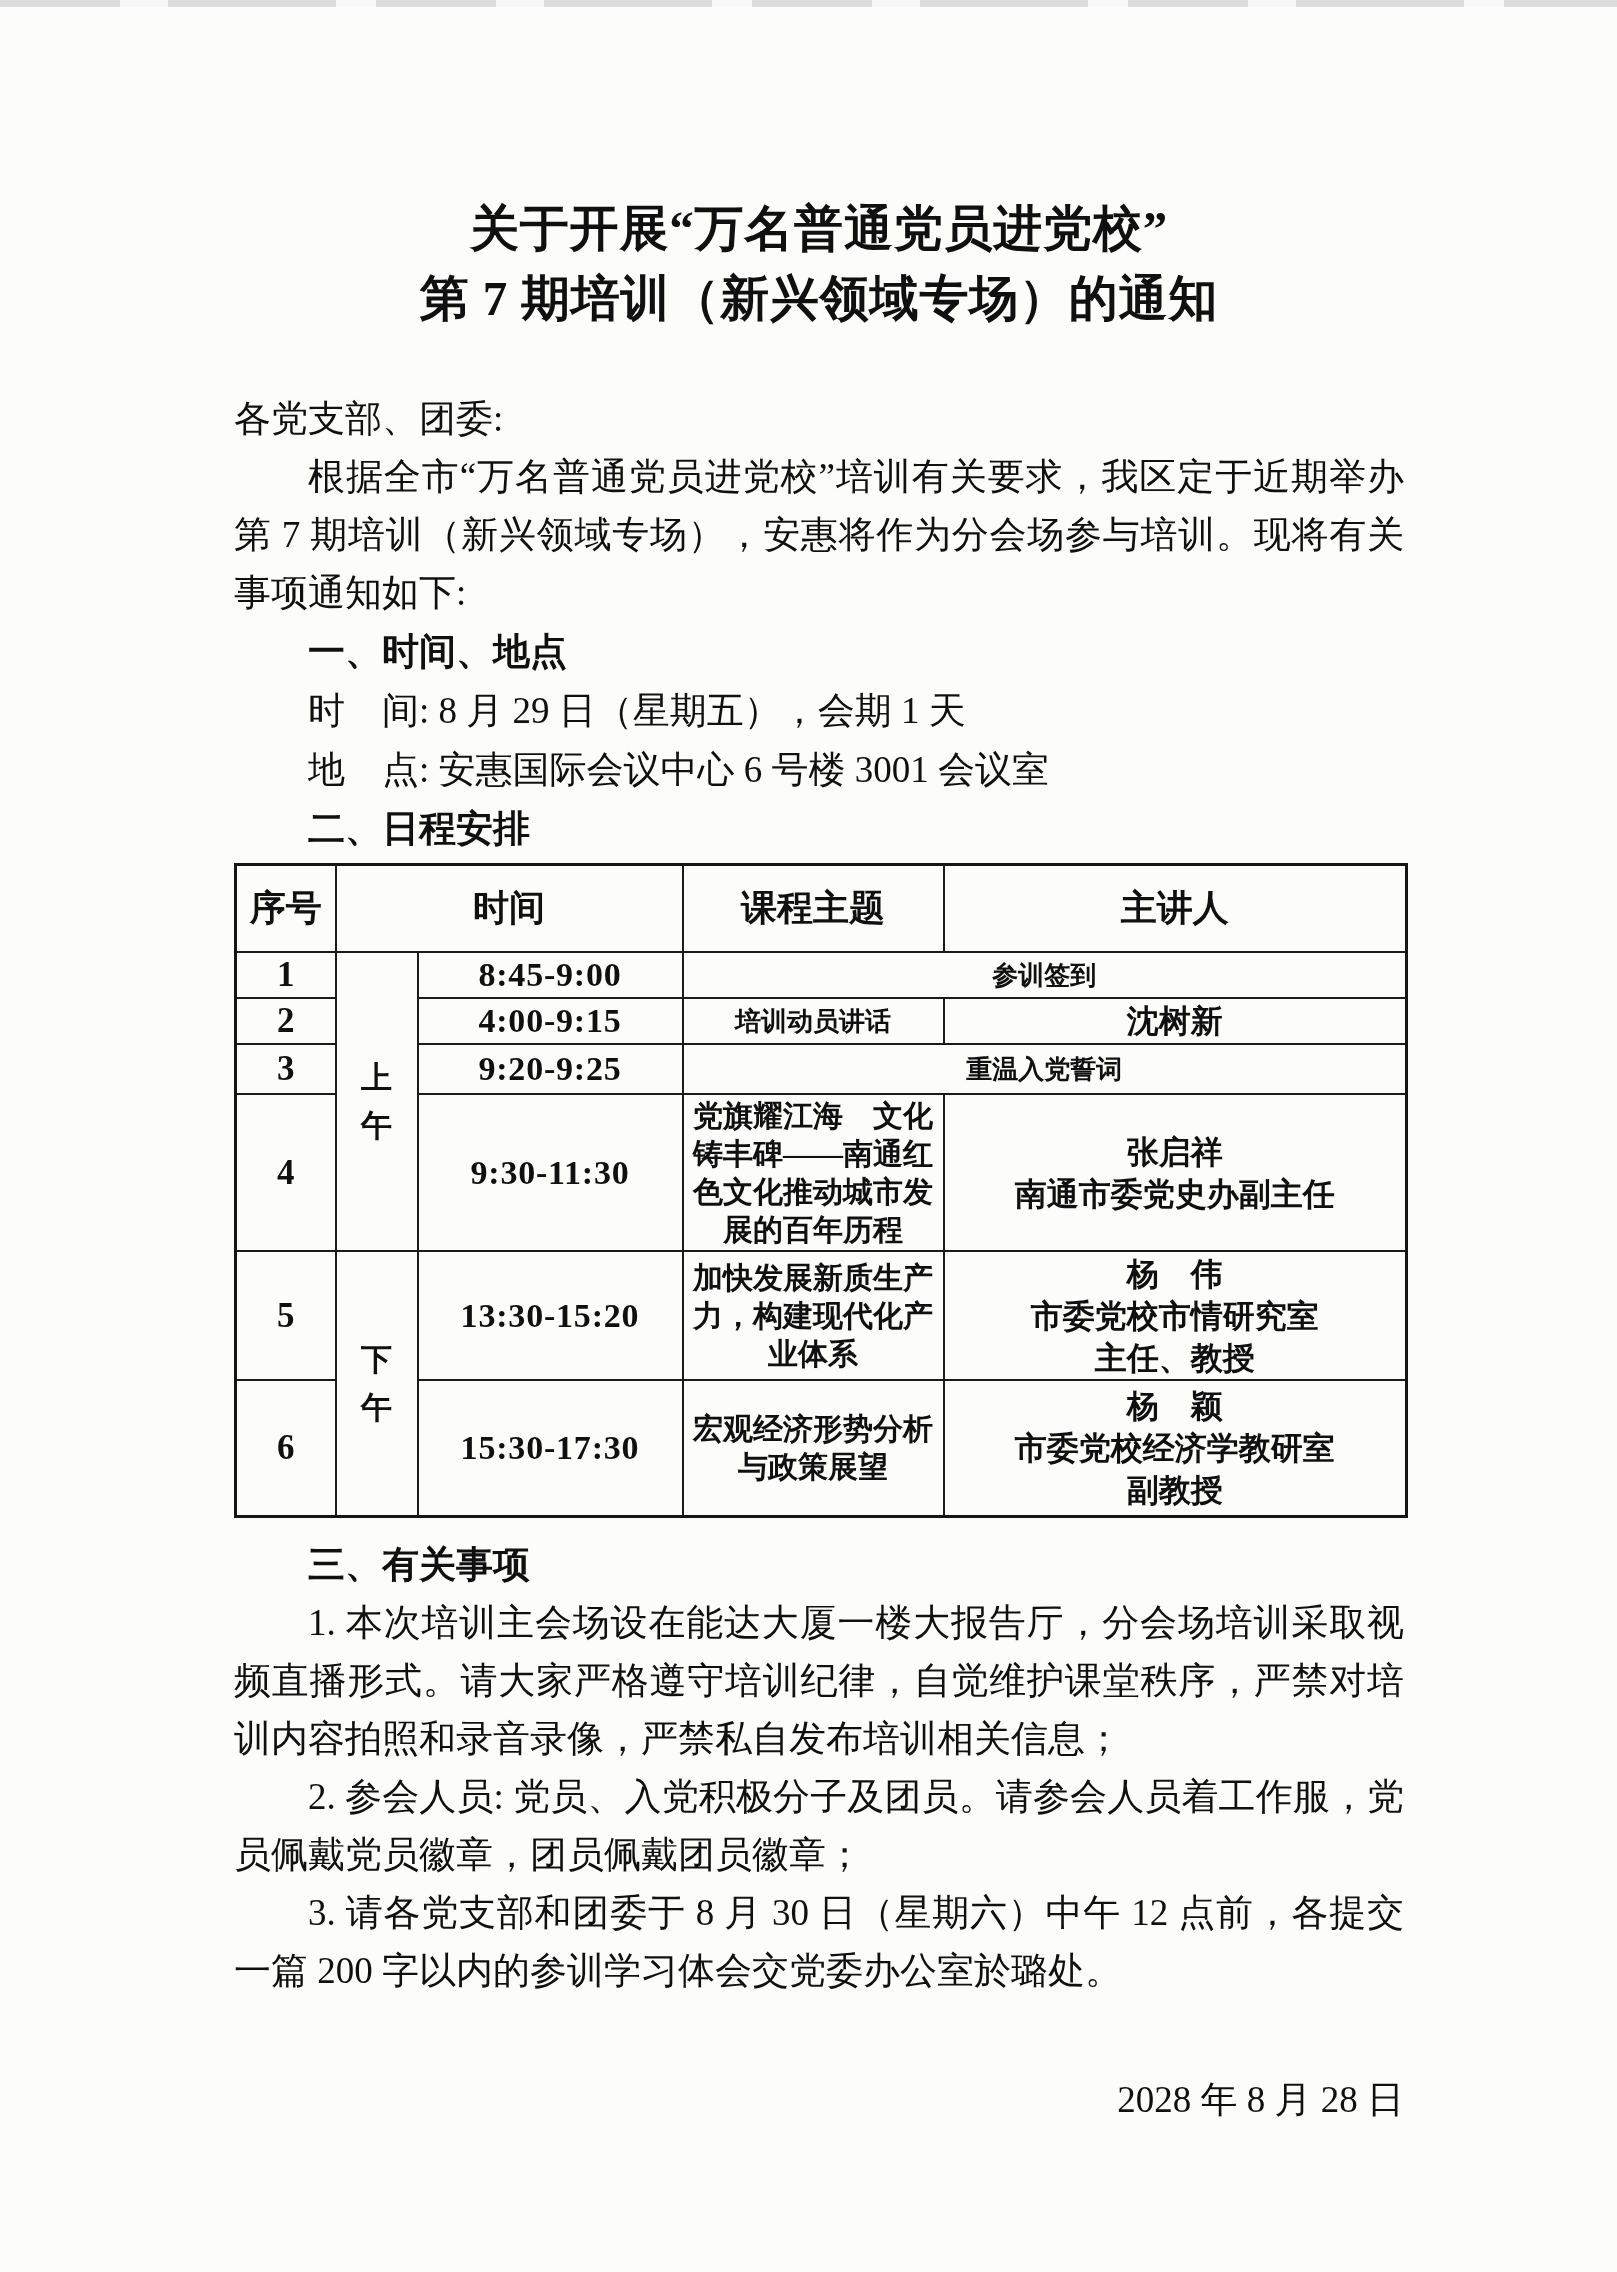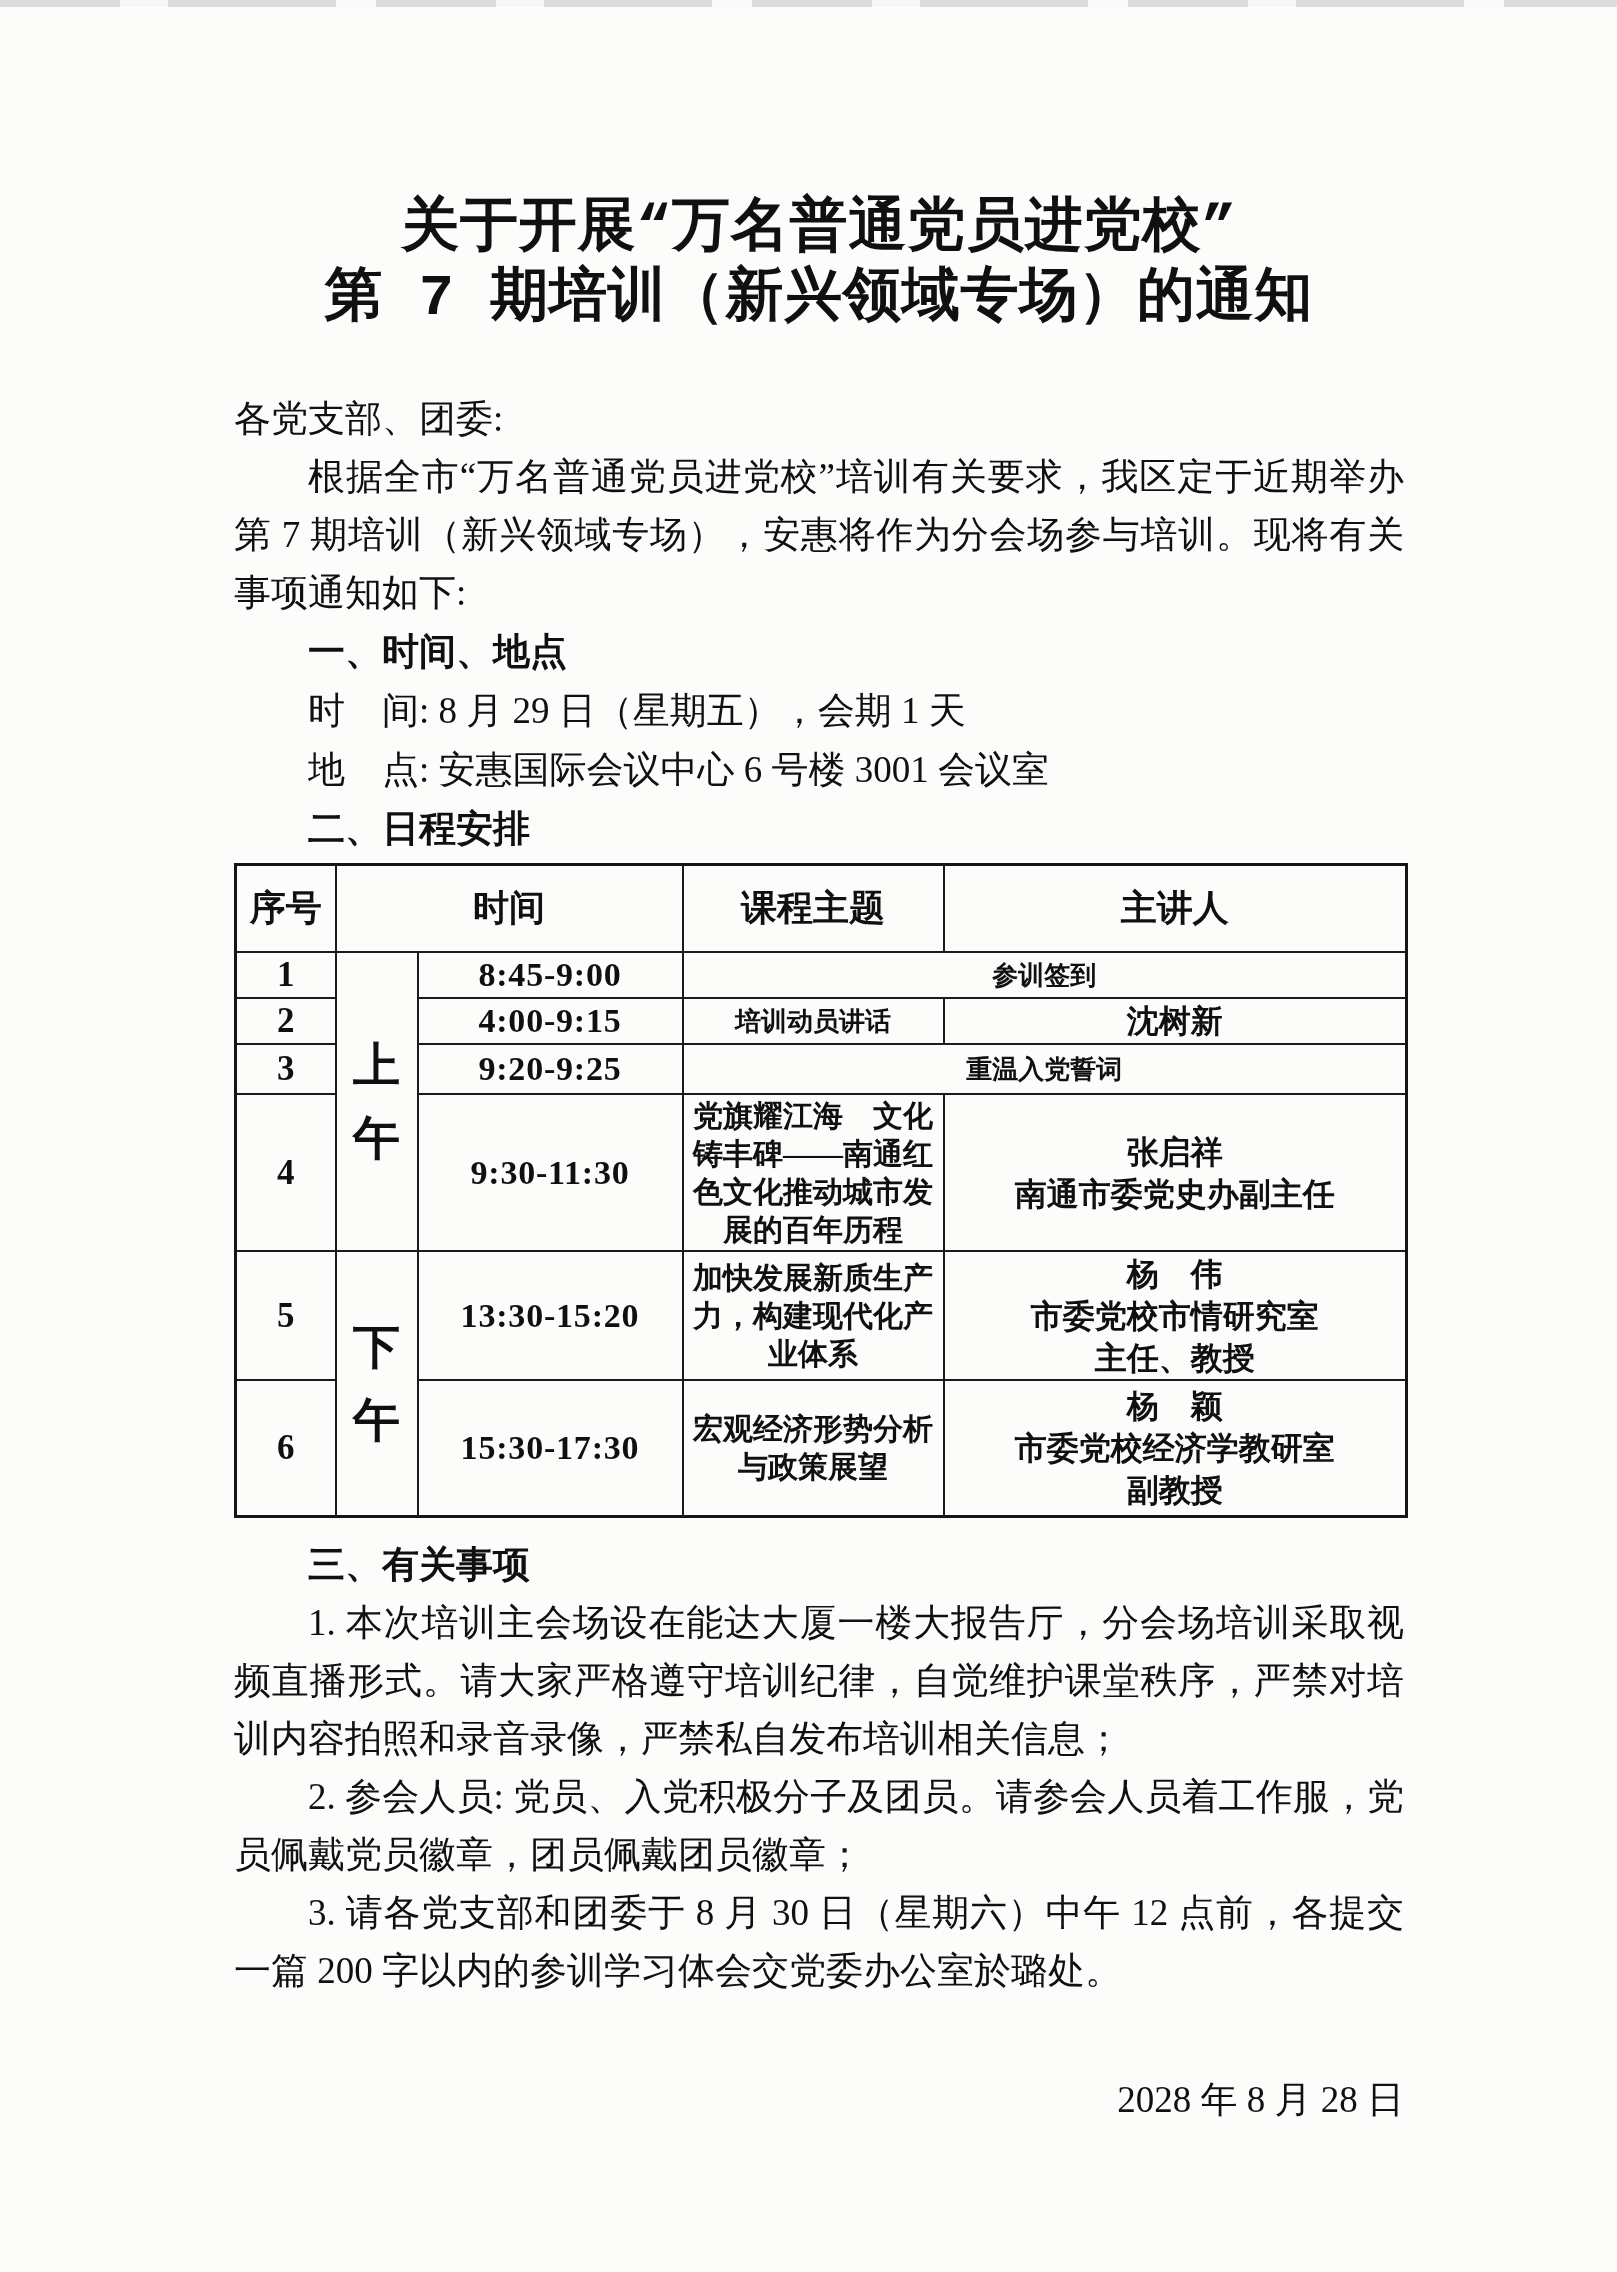--- a/index.html
+++ b/index.html
@@ -27,25 +27,24 @@
       rgba(230,233,235,0.3) 336px, rgba(230,233,235,0.3) 376px
     );
     opacity: 0.45;
   }
   .content {
     padding: 0 213px 0 234px; 
   }
   .title {
     margin-top: 194px;
     text-align: center;
-    font-size: 58px;
+    font-size: 49px;
     font-weight: 700;
     line-height: 70px;
     letter-spacing: 0.8px;
-    font-family: Liberation Mono, monospace;
   }
   .salutation {
     margin-top: 56px;
     font-size: 37px;
     line-height: 58px;
   }
   p.para {
     margin: 0;
     font-size: 37px;
     line-height: 58px;
@@ -91,21 +90,21 @@
   td.time-cell { font-size: 34px; letter-spacing: 0.8px; }
   td.merged-topic { font-size: 26px; }
   td.topic-cell {
     font-size: 30px;
     text-align: justify;
     padding: 4.8px 8px;
     line-height: 38px;
   }
   td.topic-sm { font-size: 30px; line-height: 38px; }
   td.speaker-cell { font-size: 32px; line-height: 42px; }
-  td.period-cell  { font-size: 47px; }
+  td.period-cell  { font-size: 31px; }
   .vertical-word {
     display: inline-block;
     width: 1em;
     word-break: break-all;
     line-height: 1.55;
     text-align: center;
   }
   .sec3-item { margin-top: 7.2px; }
   .sec3-heading { margin-top: 17.6px; }
   .signature {

